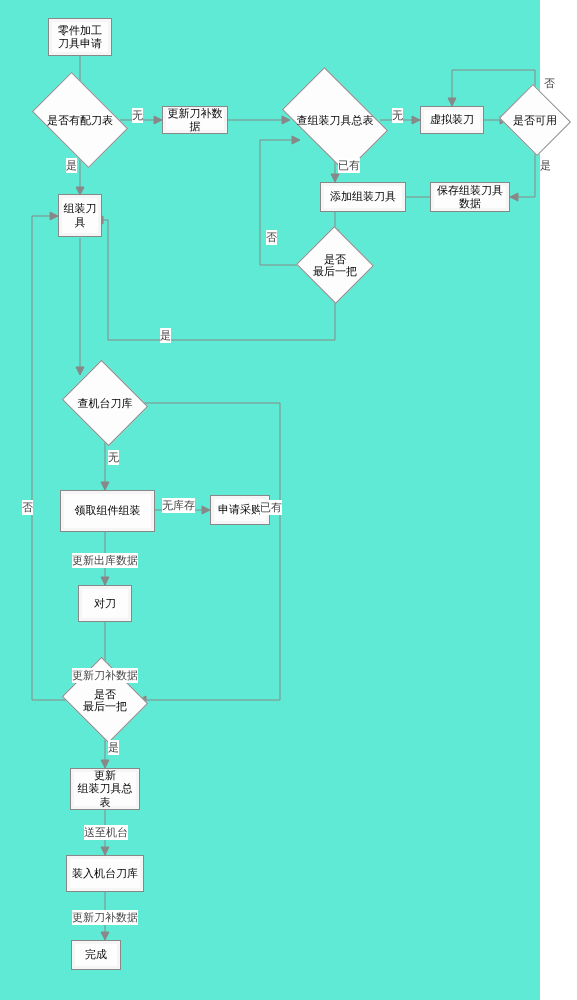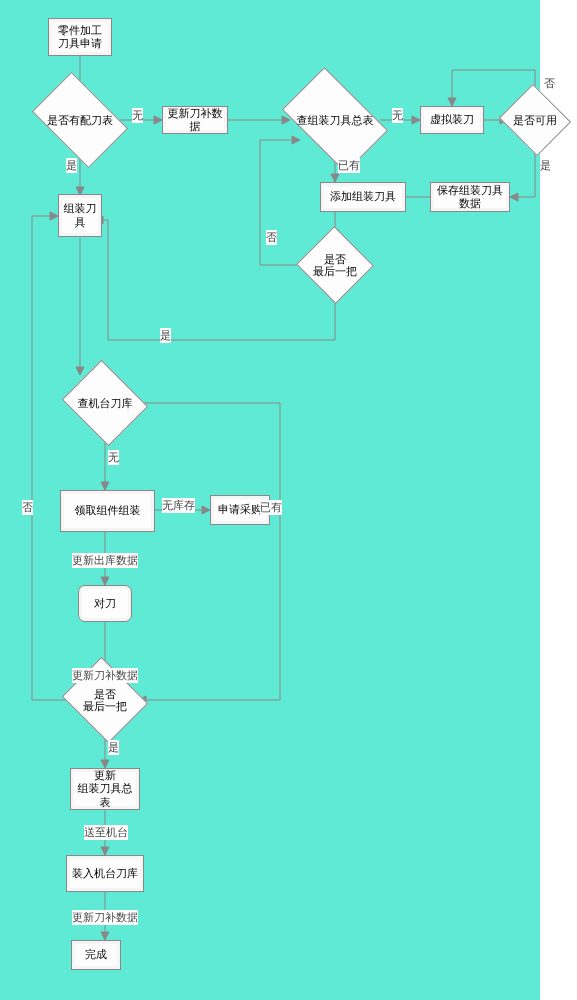--- a/index.html
+++ b/index.html
@@ -200,21 +200,21 @@
 </div>
 
 <div class="box" style="left:60px;top:490px;width:95px;height:42px;">
       <span>领取组件组装</span>
     </div>
 
 <div class="box" style="left:210px;top:495px;width:60px;height:30px;">
       <span>申请采购</span>
     </div>
 
-<div class="box" style="left:78px;top:585px;width:54px;height:37px;border-radius:7px;">
+<div class="box" style="left:78px;top:585px;width:54px;height:37px;">
       <span>对刀</span>
     </div>
 
 <div class="diamond" style="left:105px;top:700px;">
   <div class="rot" style="left:-33px;top:-28px;width:66px;height:56px;"></div>
   <div class="dlabel" style="left:-30px;top:-12px;width:60px;">是否<br>最后一把</div>
 </div>
 
 <div class="box" style="left:66px;top:855px;width:78px;height:37px;">
       <span>装入机台刀库</span>

